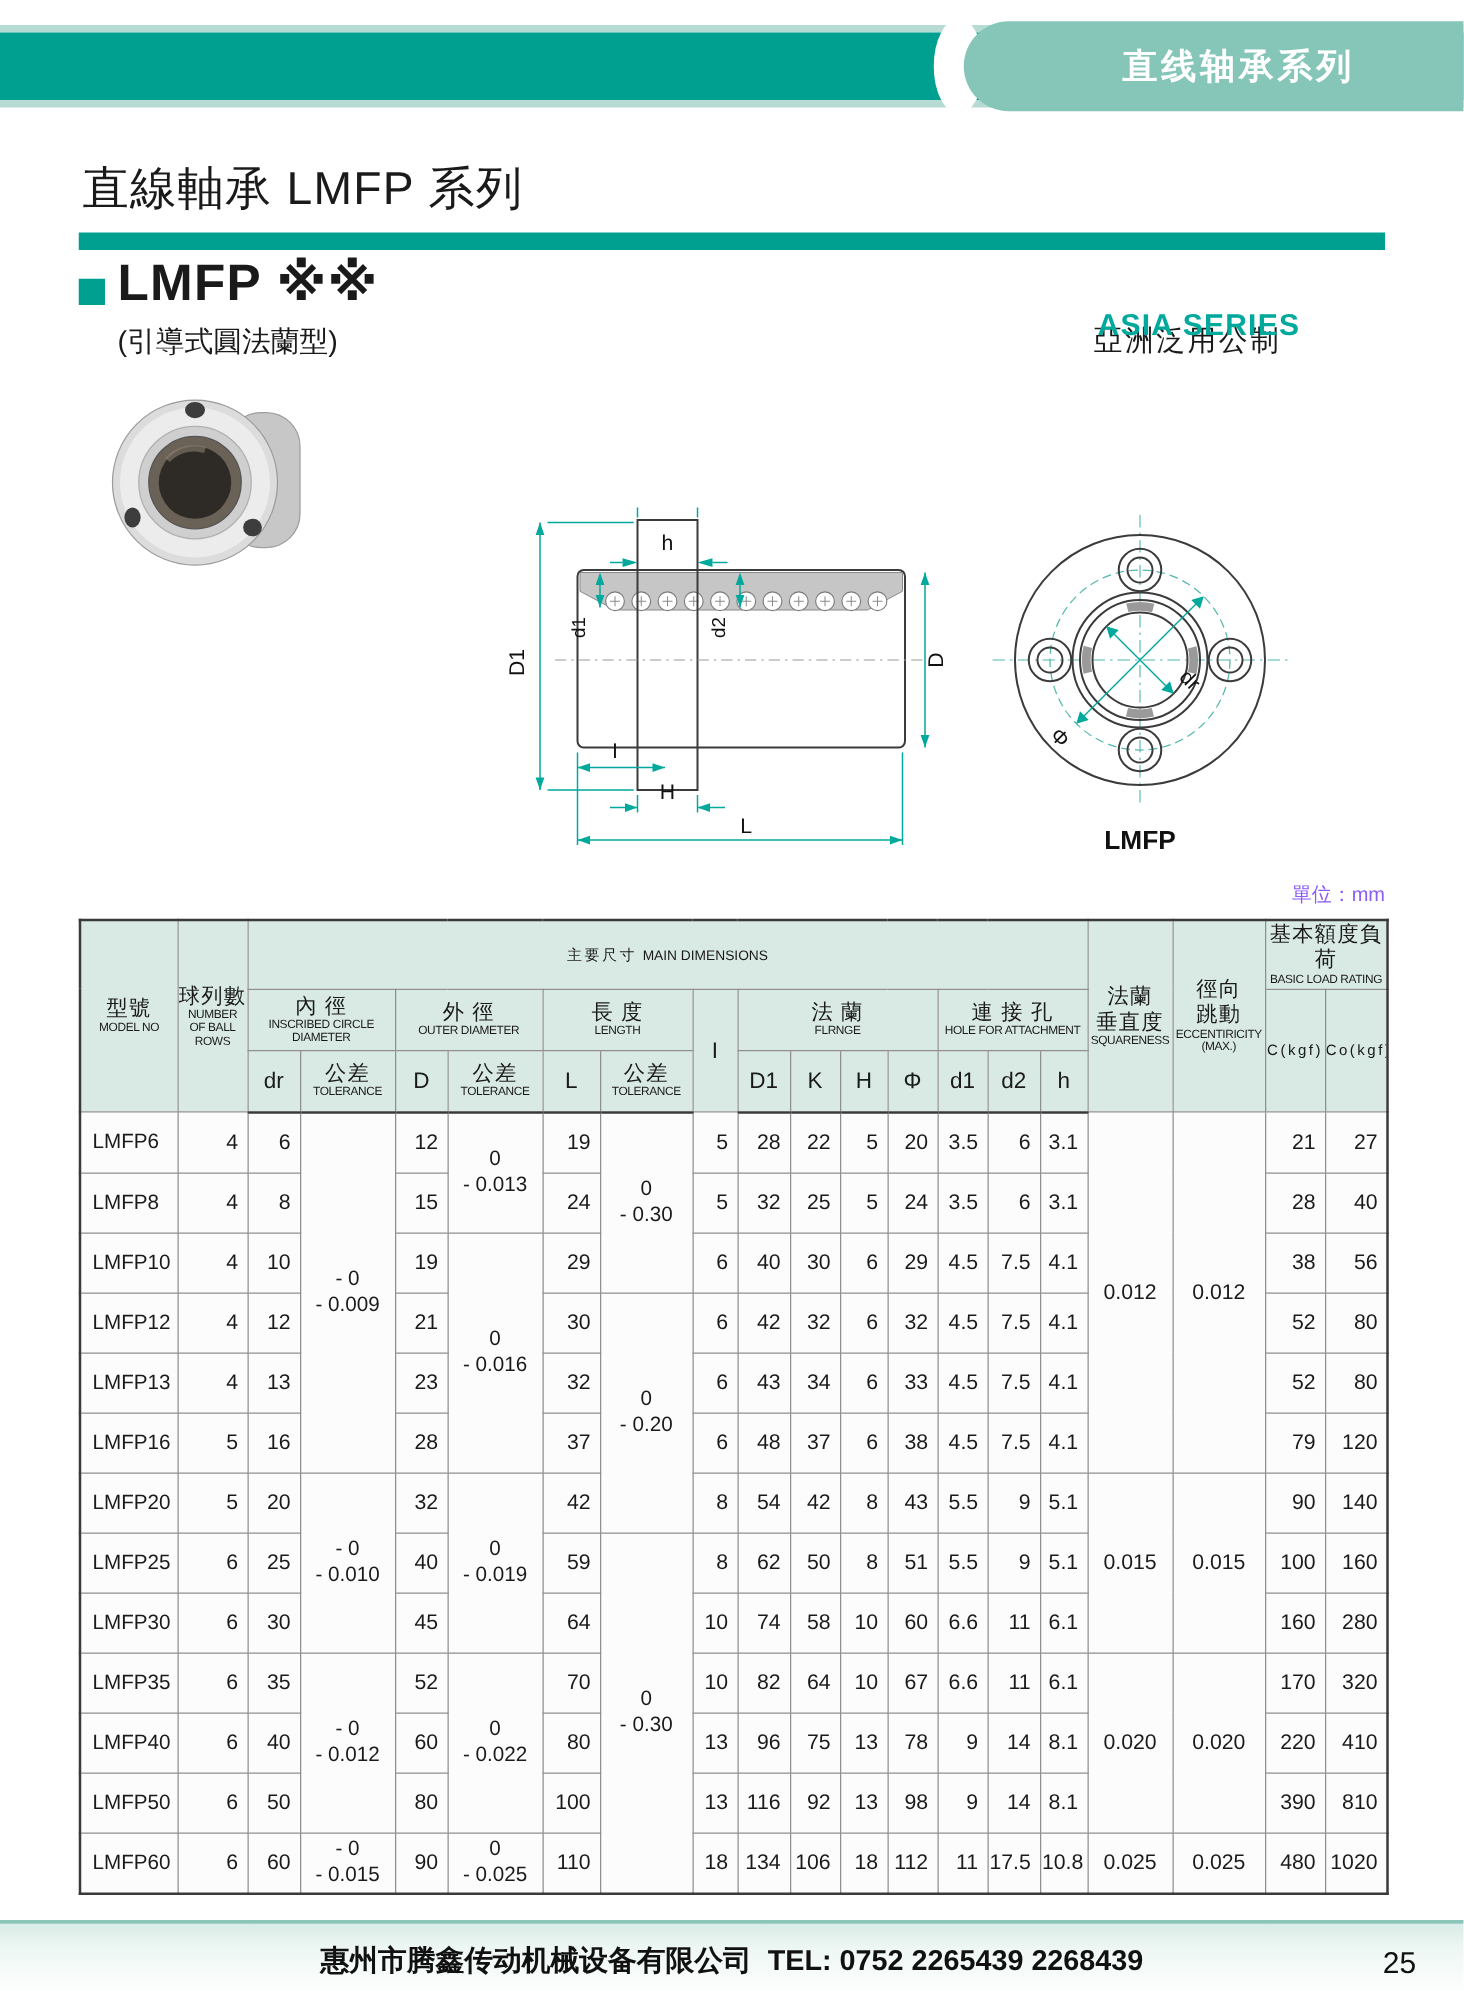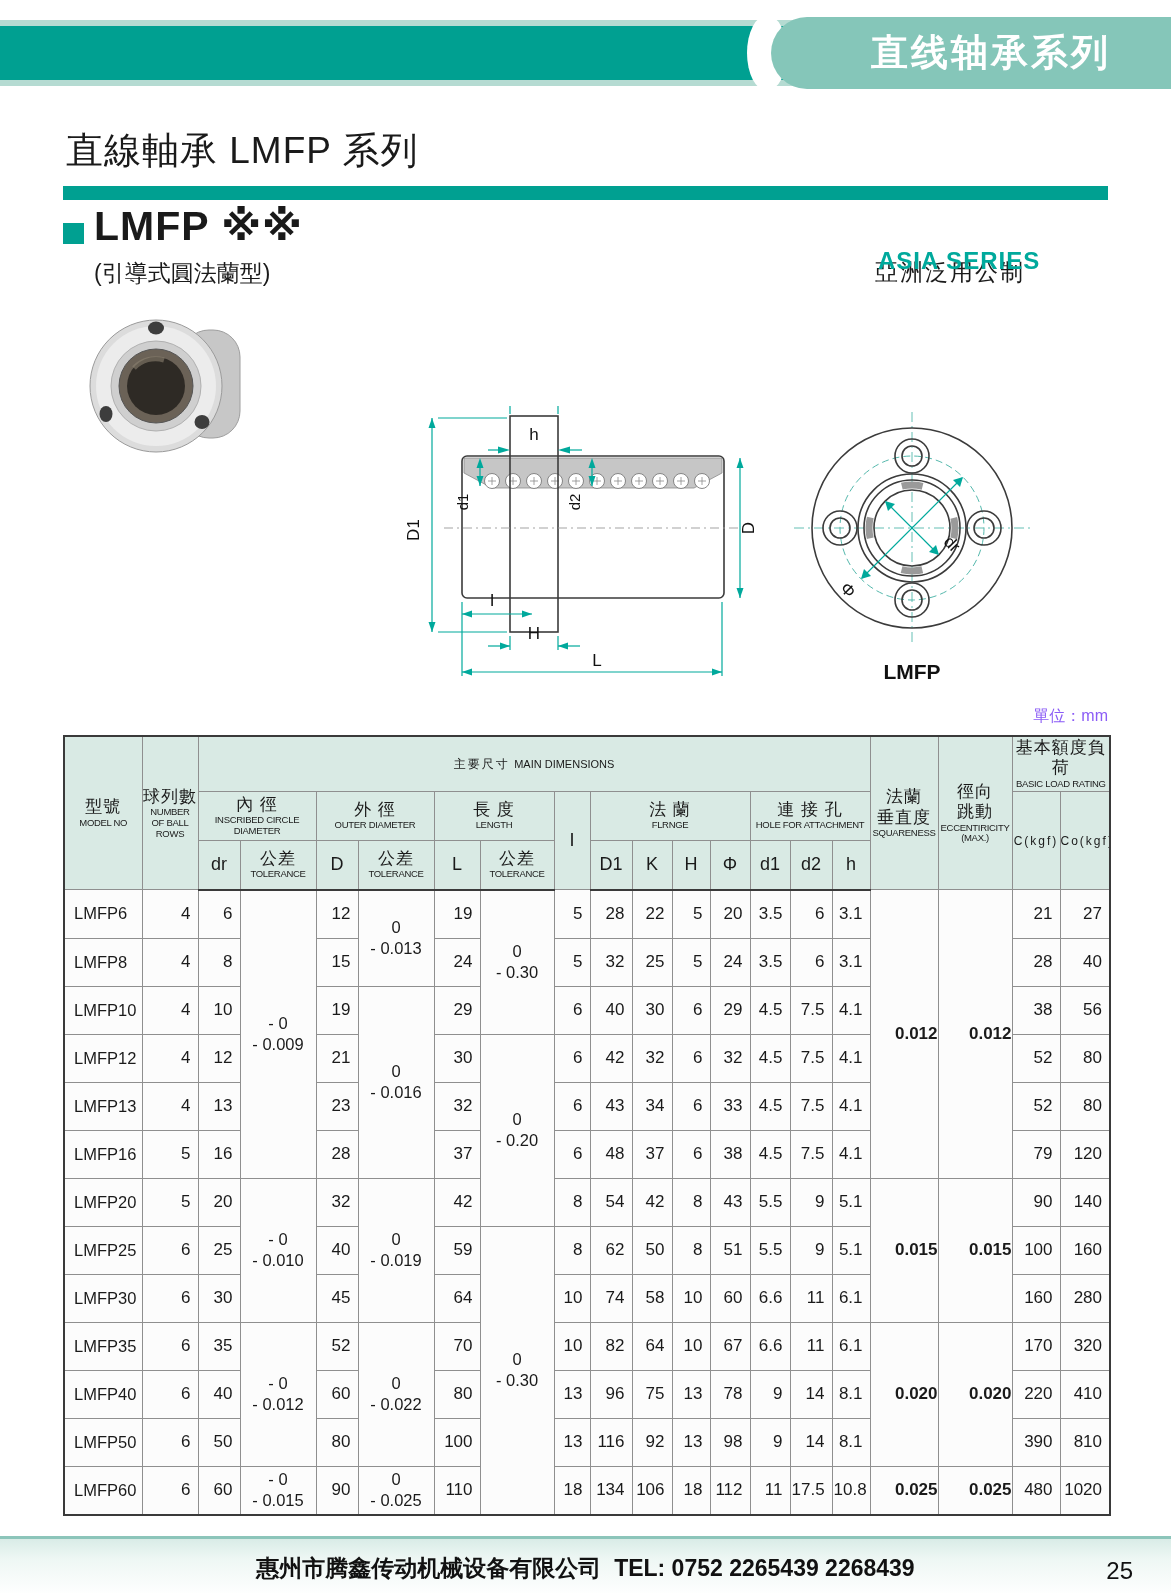--- a/index.html
+++ b/index.html
@@ -5,21 +5,21 @@
   html,body{margin:0;padding:0;background:#fff;}
   .page{position:relative;width:1171px;height:1593px;background:#fff;overflow:hidden;
         font-family:"Liberation Sans","DejaVu Sans",sans-serif;color:#1a1a1a;}
   
   .strip-top{position:absolute;left:0;top:20px;width:100%;height:6px;background:#b5dbd2;}
   .strip-bottom{position:absolute;left:0;top:80px;width:100%;height:6px;background:#b5dbd2;}
   .banner-bar{position:absolute;left:0;top:26px;width:100%;height:54px;background:#00a091;}
   .banner-crescent{position:absolute;top:15px;right:384px;width:40px;height:76px;background:#fff;border-radius:20px/38px;}
   .banner-tab{position:absolute;top:17px;right:0;width:400px;height:72px;background:#85c6b9;
               border-radius:38px 0 0 38px;display:flex;align-items:center;justify-content:center;}
-  .banner-tab span{color:#fff;font-size:37px;font-weight:bold;letter-spacing:3px;padding-left:40px;}
+  .banner-tab span{color:#fff;font-size:28px;font-weight:bold;letter-spacing:3px;padding-left:40px;}
   
   .page-title{position:absolute;left:66px;top:126px;font-size:37px;font-weight:normal;letter-spacing:1px;}
   .title-rule{position:absolute;left:63px;top:186px;width:1045px;height:14px;background:#00a091;}
   .prod-square{position:absolute;left:63px;top:223px;width:21px;height:21px;background:#00a091;}
   .prod-name{position:absolute;left:94px;top:202px;font-size:41px;font-weight:bold;letter-spacing:1px;}
   .prod-sub{position:absolute;left:94px;top:258px;font-size:23px;}
   .std-cn{position:absolute;left:875px;top:213px;font-size:23px;letter-spacing:2px;margin-top:44px;}
   .std-en{position:absolute;left:878px;top:247px;font-size:24px;font-weight:bold;color:#00a99c;letter-spacing:1px;}
   
   .photo{position:absolute;left:84px;top:298px;}
@@ -41,21 +41,21 @@
   thead tr.h3 th{height:46px;}
   thead tr:last-child th{border-bottom:2px solid #3a3a3a;}
   .cn{display:block;font-size:17px;letter-spacing:1px;line-height:1.2;white-space:pre-line;}
   .en{display:block;font-size:9.5px;letter-spacing:-0.3px;line-height:1.15;white-space:pre-line;}
   .cnl{font-size:12px;letter-spacing:2px;}
   .enl{font-size:11px;}
   .letter{font-size:18px;}
   td{font-size:17px;height:45px;text-align:right;padding-right:7px;vertical-align:middle;}
   td.model{text-align:left;padding-left:9px;padding-right:0;font-size:16.5px;}
   td.tol{text-align:center;padding:0;font-size:16.5px;white-space:pre-line;line-height:1.3;}
-  td.mid{text-align:right;padding:0;font-weight:bold;}
+  td.mid{text-align:center;padding:0;}
   
   .footer{position:absolute;left:0;top:1536px;width:100%;height:57px;
           border-top:3px solid #8cc5ba;
           background:linear-gradient(180deg,#d9ece7 0%,#eef7f4 35%,#ffffff 100%);}
   .footer-text{position:absolute;left:0;top:14px;width:100%;text-align:center;font-size:23px;font-weight:bold;color:#111;}
   .footer-page{position:absolute;right:38px;top:18px;font-size:24px;color:#111;}
 </style>
 </head>
 <body>
 

